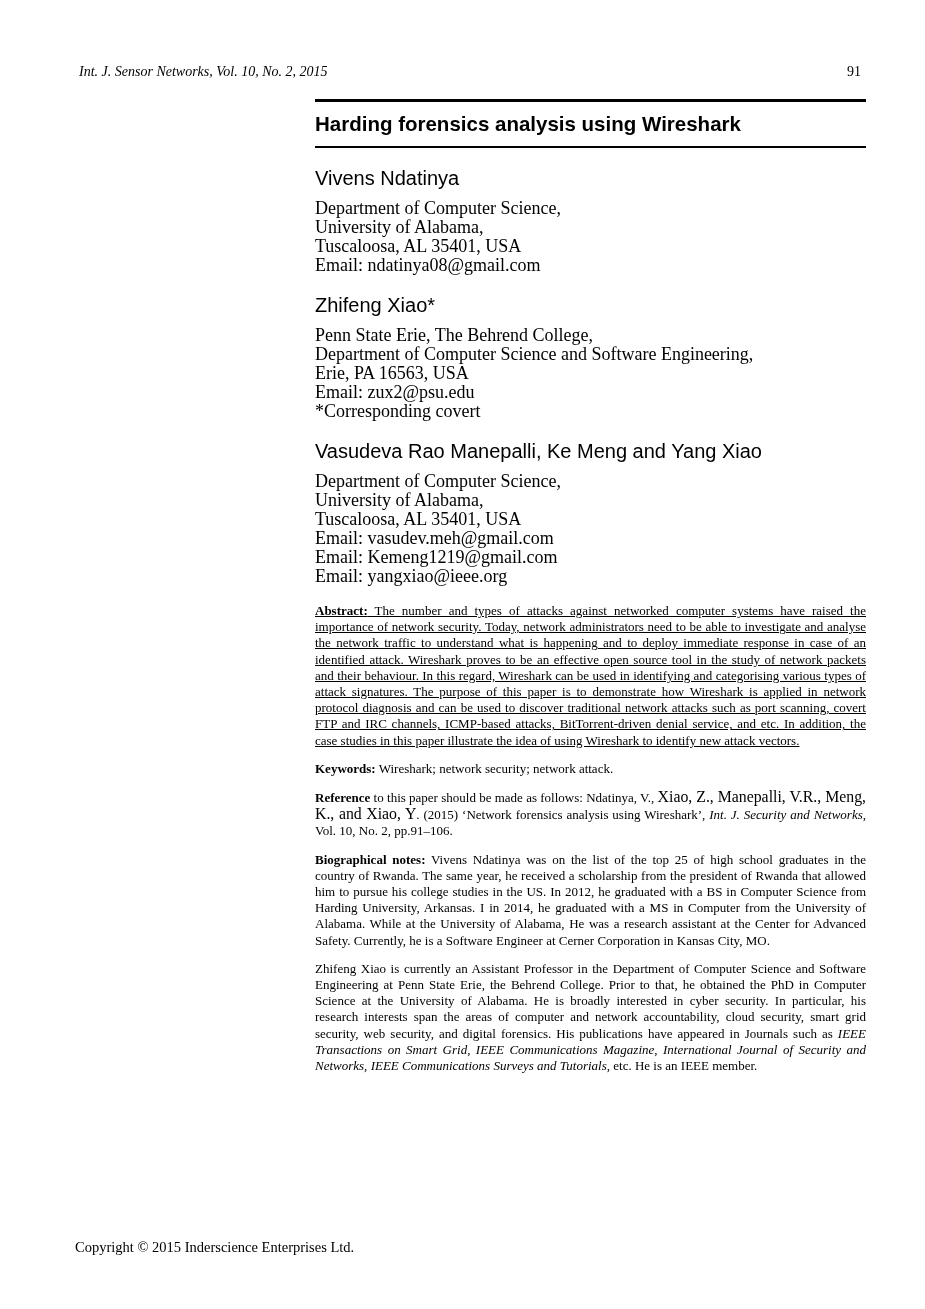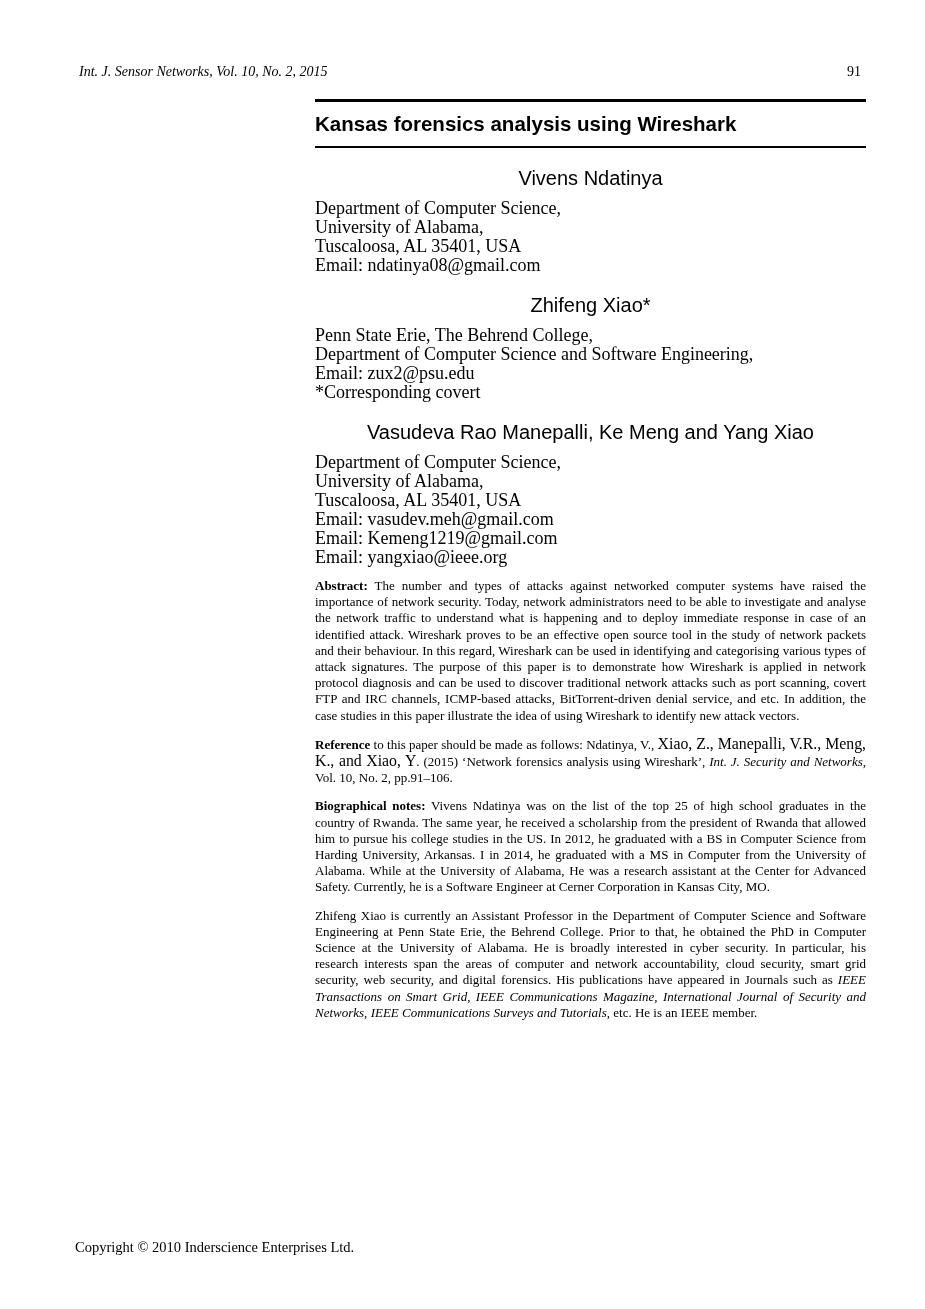--- a/index.html
+++ b/index.html
@@ -24,83 +24,84 @@
   .rule-thin  { border:0; border-top:2.5px solid #000; margin:0; }
   h1.paper-title {
     font-family:"Liberation Sans", sans-serif;
     font-weight:bold; font-size:20.5px; line-height:26px;
     margin:9px 0 9px 0; letter-spacing:0px;
   }
   h2.author-name {
     font-family:"Liberation Sans", sans-serif;
     font-weight:400; font-size:20px; line-height:26px;
     margin:17px 0 8px 0;
-    text-align:center;
   }
   .affil { font-size:18px; line-height:19px; margin:0; }
   .affil div { white-space:nowrap; }
 
   p.small {
     font-size:13px; line-height:16.2px;
     text-align:justify; margin:12px 0 0 0;
   }
-  p.small.first { margin-top:11px; }
+  p.small.first { margin-top:17px;text-decoration:underline; }
   .ref-large { font-size:15.8px; }
   .it { font-style:italic; }
   b.lead { font-weight:bold; }
 
   .footer {
     position:absolute; left:75px; top:1239px;
     font-size:14.5px;
   }
 </style>
 </head>
 <body>
 
 <div class="page-header">
   <span class="journal-ref">Int. J. Sensor Networks, Vol. 10, No. 2, 2015</span>
   <span class="page-num">91</span>
 </div>
 
 <div class="column">
 
   <hr class="rule-thick">
-  <h1 class="paper-title">Kansas forensics analysis using Wireshark</h1>
+  <h1 class="paper-title">Harding forensics analysis using Wireshark</h1>
   <hr class="rule-thin">
 
   <h2 class="author-name">Vivens Ndatinya</h2>
   <div class="affil">
     <div>Department of Computer Science,</div>
     <div>University of Alabama,</div>
     <div>Tuscaloosa, AL 35401, USA</div>
     <div>Email: ndatinya08@gmail.com</div>
   </div>
 
   <h2 class="author-name">Zhifeng Xiao*</h2>
   <div class="affil">
     <div>Penn State Erie, The Behrend College,</div>
     <div>Department of Computer Science and Software Engineering,</div>
+    <div>Erie, PA 16563, USA</div>
     <div>Email: zux2@psu.edu</div>
     <div>*Corresponding covert</div>
   </div>
 
   <h2 class="author-name">Vasudeva Rao Manepalli, Ke Meng and Yang Xiao</h2>
   <div class="affil">
     <div>Department of Computer Science,</div>
     <div>University of Alabama,</div>
     <div>Tuscaloosa, AL 35401, USA</div>
     <div>Email: vasudev.meh@gmail.com</div>
     <div>Email: Kemeng1219@gmail.com</div>
     <div>Email: yangxiao@ieee.org</div>
   </div>
 
   <p class="small first"><b class="lead">Abstract:</b><span> The number and types of attacks against networked computer systems have raised the importance of network security. Today, network administrators need to be able to investigate and analyse the network traffic to understand what is happening and to deploy immediate response in case of an identified attack. Wireshark proves to be an effective open source tool in the study of network packets and their behaviour. In this regard, Wireshark can be used in identifying and categorising various types of attack signatures. The purpose of this paper is to demonstrate how Wireshark is applied in network protocol diagnosis and can be used to discover traditional network attacks such as port scanning, covert FTP and IRC channels, ICMP-based attacks, BitTorrent-driven denial service, and etc. In addition, the case studies in this paper illustrate the idea of using Wireshark to identify new attack vectors.</span></p>
 
+  <p class="small"><b class="lead">Keywords:</b><span> Wireshark; network security; network attack.</span></p>
 
   <p class="small"><b class="lead">Reference</b><span> to this paper should be made as follows: Ndatinya, V., </span><span class="ref-large">Xiao, Z., Manepalli, V.R., Meng, K., and Xiao, Y</span><span>. (2015) ‘Network forensics analysis using Wireshark’, </span><span class="it">Int. J. Security and Networks</span><span>, Vol. 10, No. 2, pp.91–106.</span></p>
 
   <p class="small"><b class="lead">Biographical notes:</b><span> Vivens Ndatinya was on the list of the top 25 of high school graduates in the country of Rwanda. The same year, he received a scholarship from the president of Rwanda that allowed him to pursue his college studies in the US. In 2012, he graduated with a BS in Computer Science from Harding University, Arkansas. I in 2014, he graduated with a MS in Computer from the University of Alabama. While at the University of Alabama, He was a research assistant at the Center for Advanced Safety. Currently, he is a Software Engineer at Cerner Corporation in Kansas City, MO.</span></p>
 
   <p class="small"><span>Zhifeng Xiao is currently an Assistant Professor in the Department of Computer Science and Software Engineering at Penn State Erie, the Behrend College. Prior to that, he obtained the PhD in Computer Science at the University of Alabama. He is broadly interested in cyber security. In particular, his research interests span the areas of computer and network accountability, cloud security, smart grid security, web security, and digital forensics. His publications have appeared in Journals such as </span><span class="it">IEEE Transactions on Smart Grid</span><span>, </span><span class="it">IEEE Communications Magazine</span><span>, </span><span class="it">International Journal of Security and Networks,</span><span> </span><span class="it">IEEE Communications Surveys and Tutorials</span><span>, etc. He is an IEEE member.</span></p>
 
 </div>
 
-<div class="footer">Copyright © 2010 Inderscience Enterprises Ltd.</div>
+<div class="footer">Copyright © 2015 Inderscience Enterprises Ltd.</div>
 
 </body></html>

